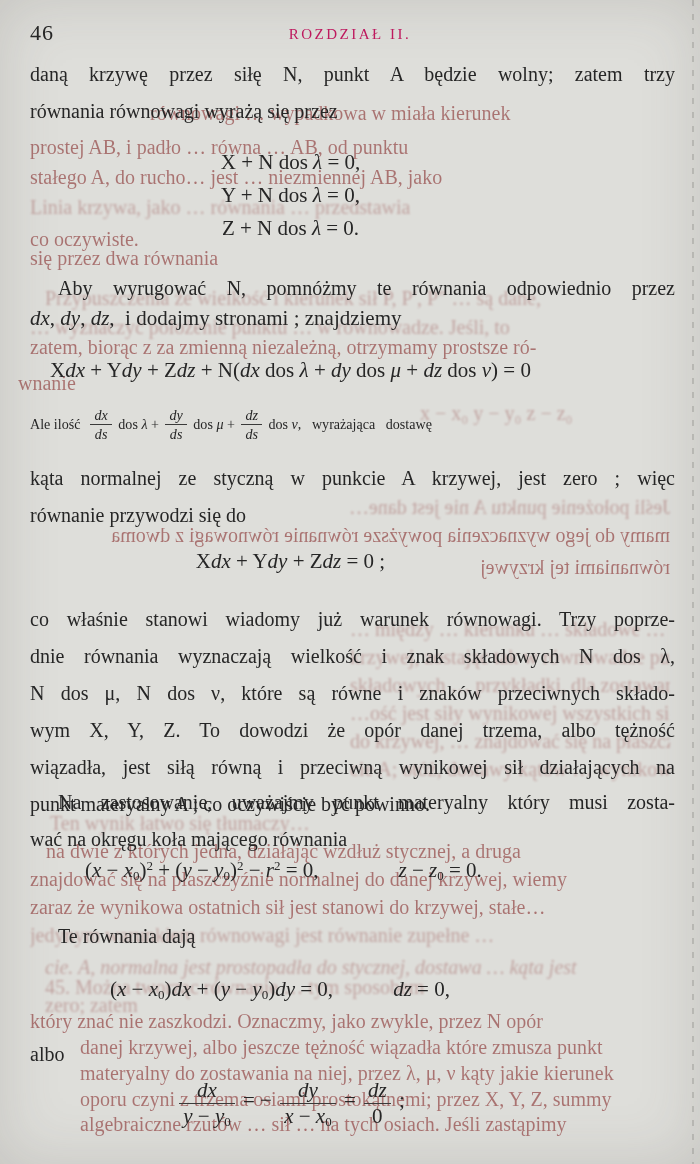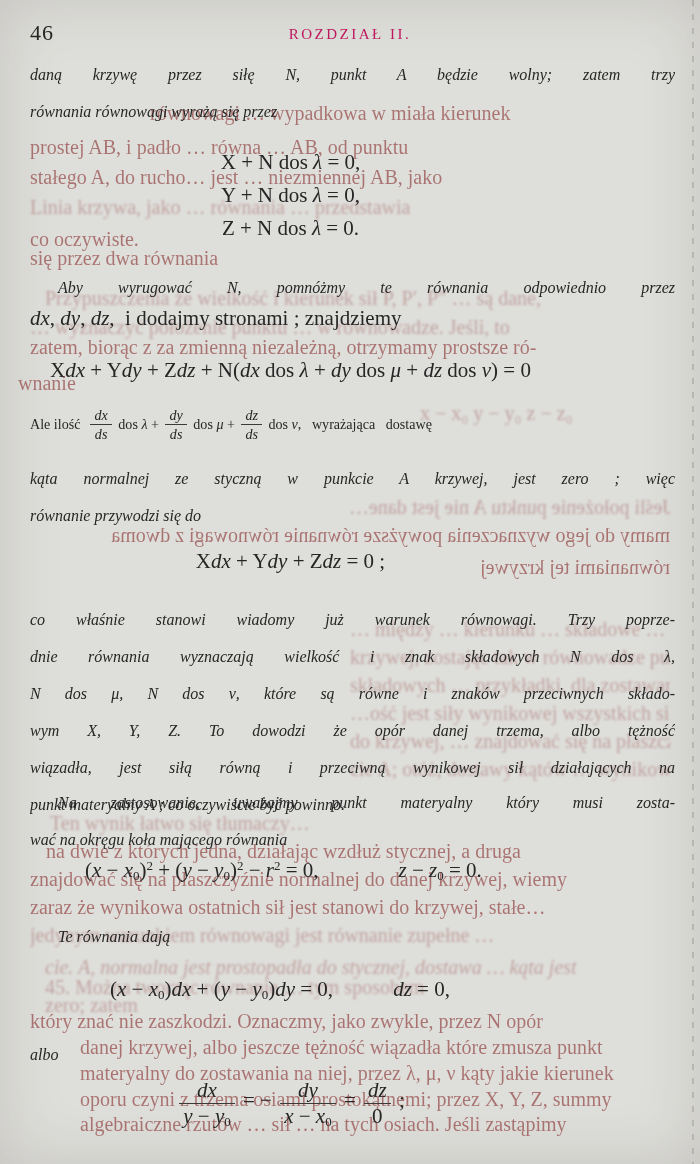--- a/index.html
+++ b/index.html
@@ -17,21 +17,21 @@
     color:#262626;
     box-shadow:inset 0 0 60px rgba(90,85,75,0.18);
   }
   .page::after{
     content:"";position:absolute;top:0;right:6px;width:2px;height:100%;
     background:repeating-linear-gradient(180deg, rgba(100,100,95,.25) 0 6px, rgba(100,100,95,0) 6px 14px);
   }
   .abs{position:absolute;}
   .pgnum{font-size:22px;letter-spacing:1px;}
   .runhead{font-size:15px;letter-spacing:2.5px;text-align:center;width:100%;color:#be185d;}
-  .tl{left:30px;width:645px;font-size:16px;font-style:italic;}
+  .tl{left:30px;width:645px;font-size:20px;}
   .line{white-space:nowrap;overflow:hidden;}
   .line.j{text-align:justify;white-space:normal;}
   .line.j::after{content:"";display:inline-block;width:100%;height:0;}
   .math{font-size:21px;white-space:pre;}
   .math.center{left:11px;width:559px;text-align:center;}
   .it{font-style:italic;}
   .sb{font-size:0.62em;vertical-align:-0.25em;}
   .sp{font-size:0.62em;vertical-align:0.55em;}
   .frac{display:inline-block;vertical-align:-0.75em;text-align:center;margin:0 3px;line-height:1;}
   .frac .fn{display:block;padding:0 4px 2px 4px;}

